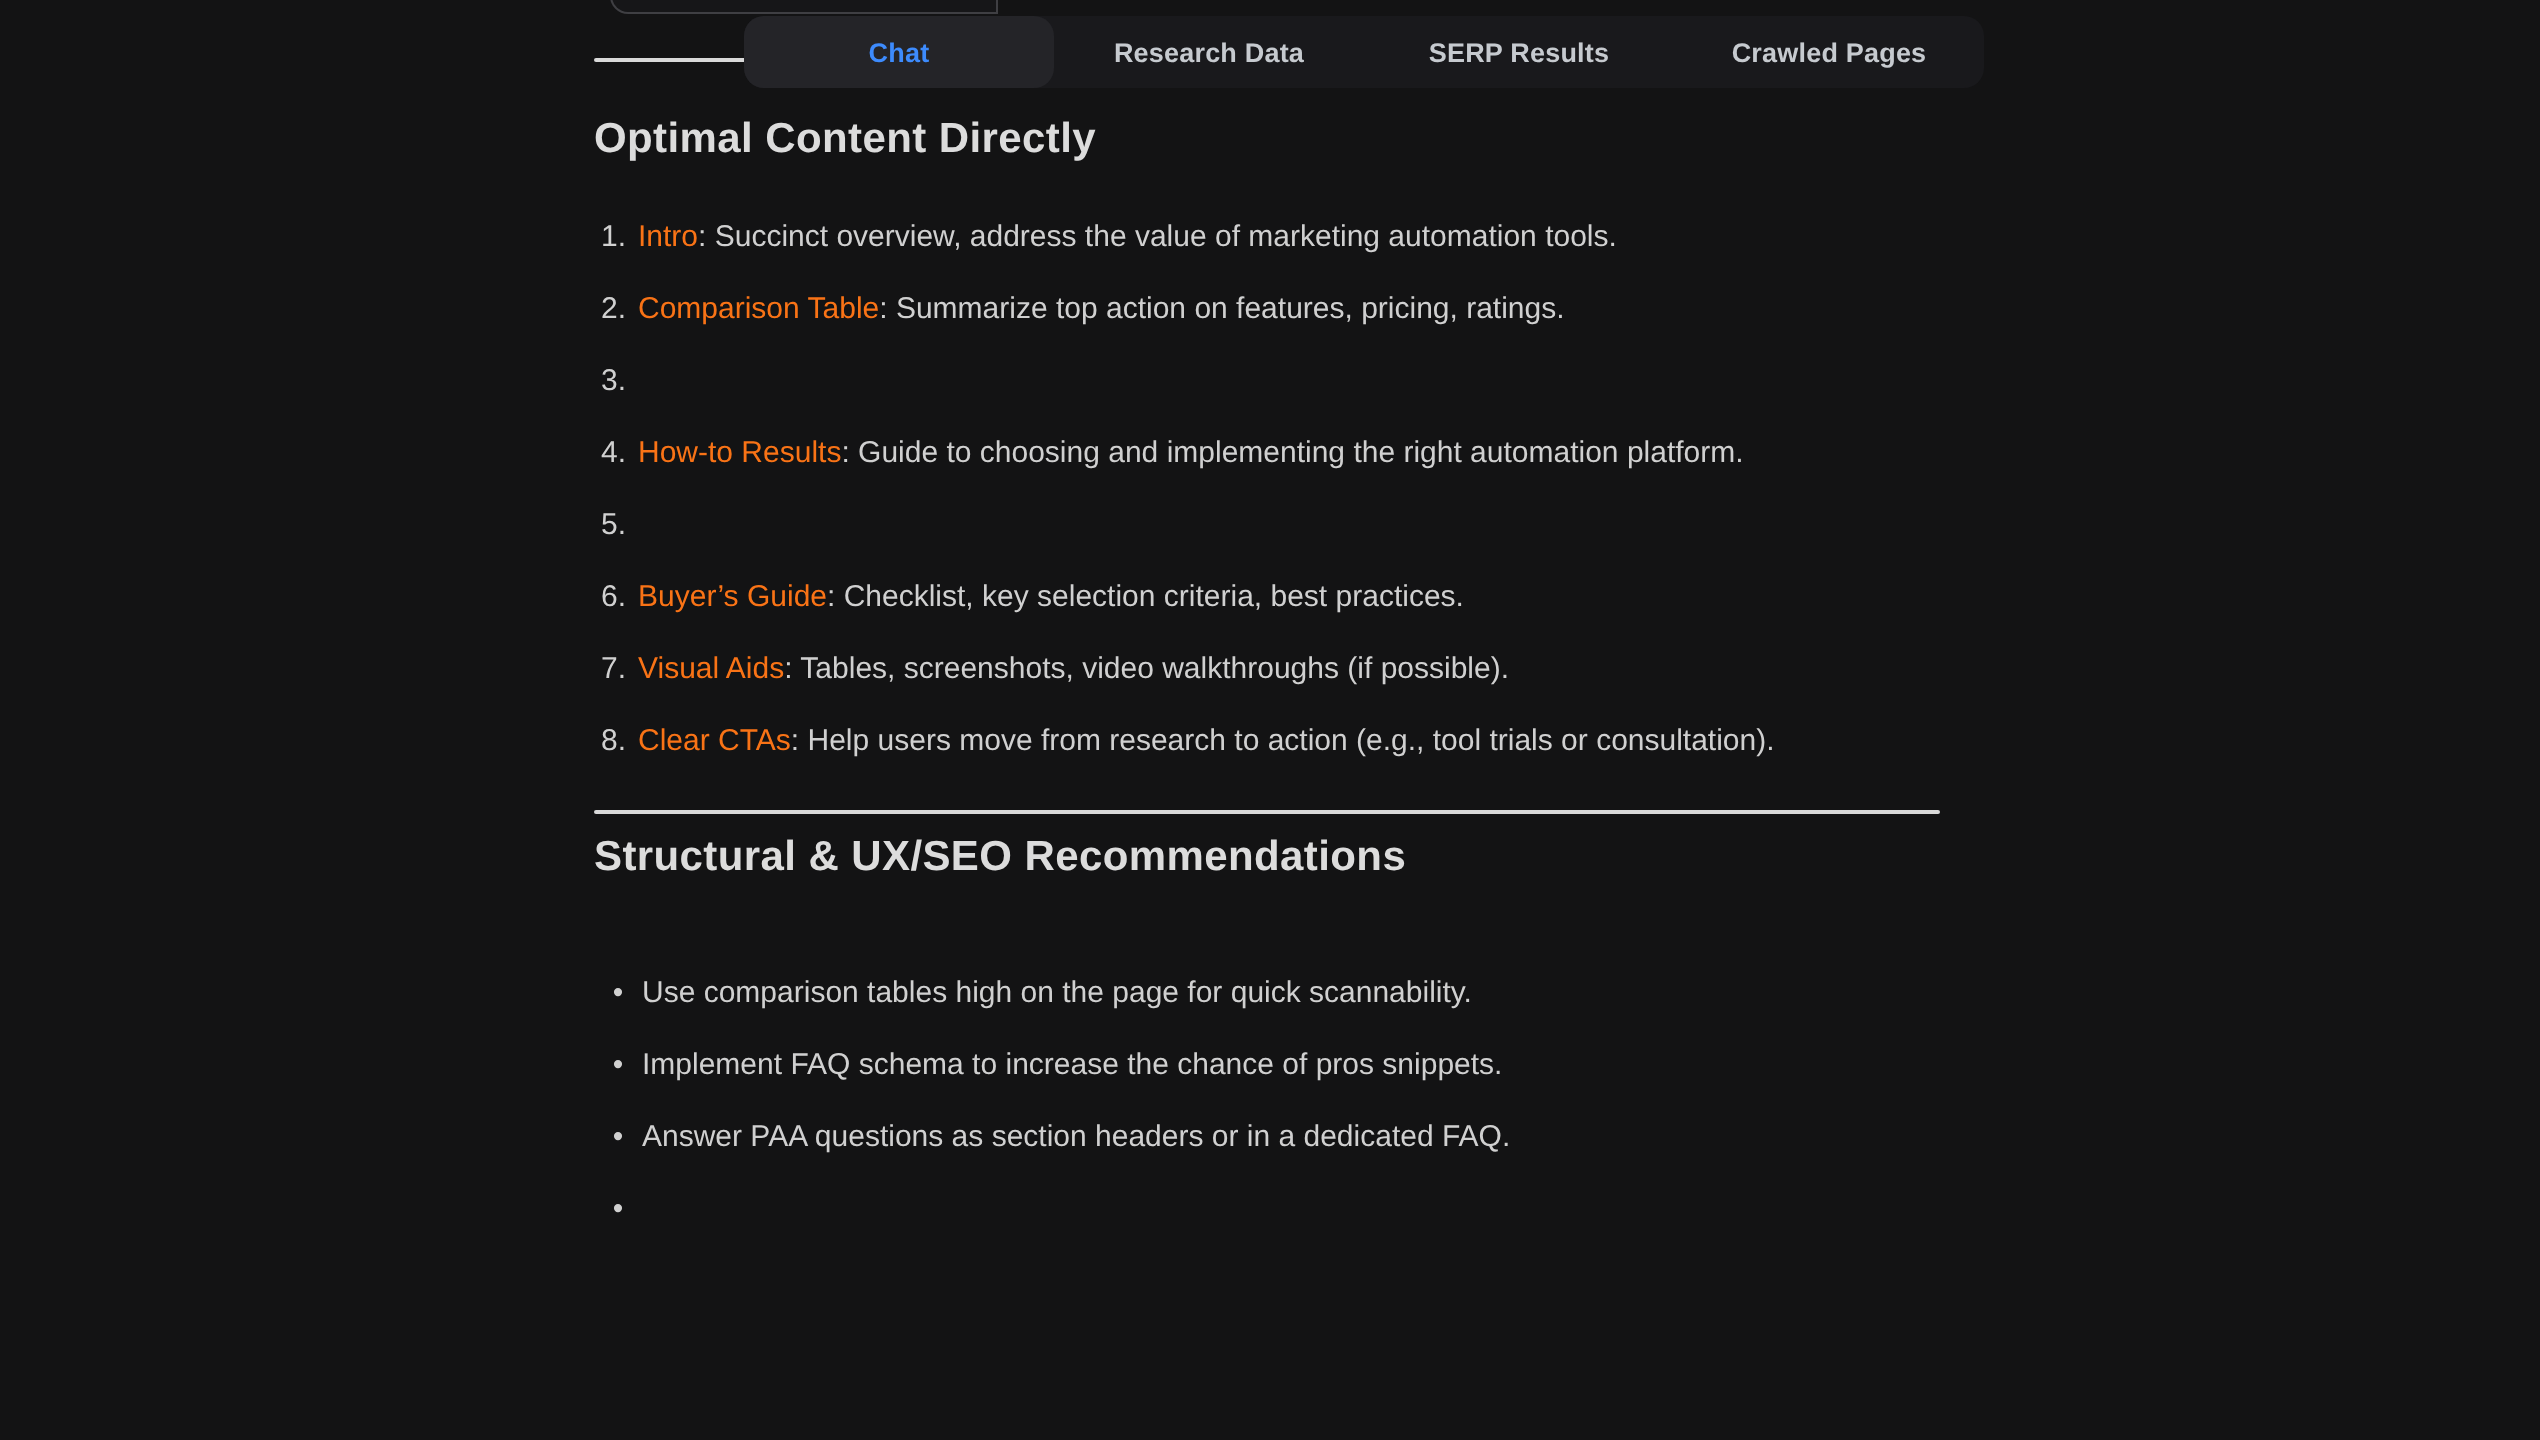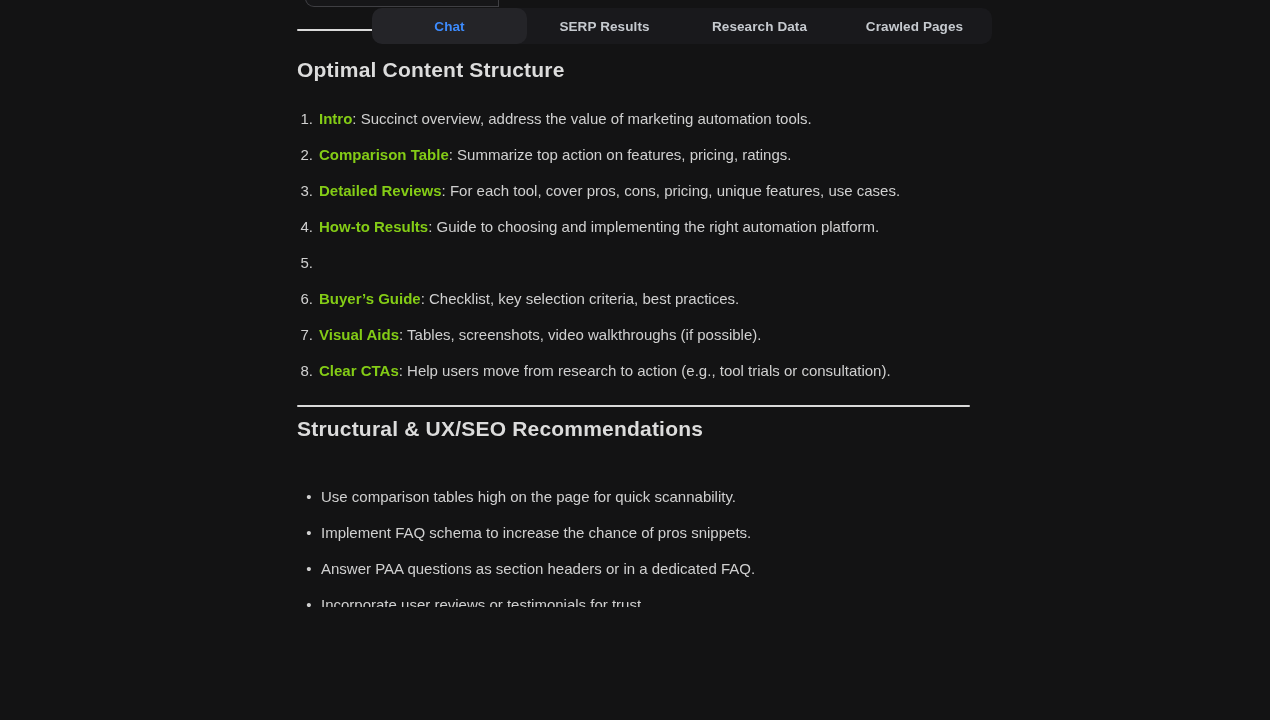--- a/index.html
+++ b/index.html
@@ -41,58 +41,57 @@
   .h2-pos{top:416px;}
   .list{position:absolute;left:297px;width:673px;}
   .ol-pos{top:108px;}
   .ul-pos{top:486px;}
   .li{
     display:flex;align-items:flex-start;
     font-size:15px;line-height:22px;color:#d0d0d0;margin-bottom:14px;
   }
   .li .num{width:16px;text-align:right;margin-right:6px;flex:0 0 auto;color:#d0d0d0;}
   .li .dot{width:8px;text-align:center;margin-left:8px;margin-right:8px;flex:0 0 auto;color:#d0d0d0;}
-  .li b{color:#84cc16;font-weight:700;}
+  .li b{color:#f97316;font-weight:400;}
   
   .scroll-btn{
     position:absolute;left:664px;top:679px;width:36px;height:36px;
     border-radius:50%;border:1px solid #3c3c40;background:rgba(26,26,29,.9);
     display:flex;align-items:center;justify-content:center;
     color:#9aa0a6;font-size:16px;cursor:pointer;z-index:2;box-sizing:border-box;
   }
 </style>
 </head>
 <body>
 
 <div id="screen">
 
   <div class="top-fragment"></div>
   <div class="hr hr-top"></div>
 
   <div class="tabstrip">
     <div class="tab active">Chat</div>
+    <div class="tab">Research Data</div>
     <div class="tab">SERP Results</div>
-    <div class="tab">Research Data</div>
     <div class="tab">Crawled Pages</div>
   </div>
 
-  <h2 class="h-section h1-pos">Optimal Content Structure</h2>
+  <h2 class="h-section h1-pos">Optimal Content Directly</h2>
 
   <div class="list ol-pos">
     <div class="li">
       <span class="num">1.</span>
       <span><b>Intro</b><span>: Succinct overview, address the value of marketing automation tools.</span></span>
     </div>
     <div class="li">
       <span class="num">2.</span>
       <span><b>Comparison Table</b><span>: Summarize top action on features, pricing, ratings.</span></span>
     </div>
     <div class="li">
       <span class="num">3.</span>
-      <span><b>Detailed Reviews</b><span>: For each tool, cover pros, cons, pricing, unique features, use cases.</span></span>
     </div>
     <div class="li">
       <span class="num">4.</span>
       <span><b>How-to Results</b><span>: Guide to choosing and implementing the right automation platform.</span></span>
     </div>
     <div class="li">
       <span class="num">5.</span>
     </div>
     <div class="li">
       <span class="num">6.</span>
@@ -120,21 +119,20 @@
     <div class="li">
       <span class="dot">•</span>
       <span>Implement FAQ schema to increase the chance of pros snippets.</span>
     </div>
     <div class="li">
       <span class="dot">•</span>
       <span>Answer PAA questions as section headers or in a dedicated FAQ.</span>
     </div>
     <div class="li">
       <span class="dot">•</span>
-      <span>Incorporate user reviews or testimonials for trust.</span>
     </div>
     <div class="li">
       <span class="dot">•</span>
       <span>Use visual navigation like anchor video.</span>
     </div>
     <div class="li">
       <span class="dot">•</span>
     </div>
   </div>
 

